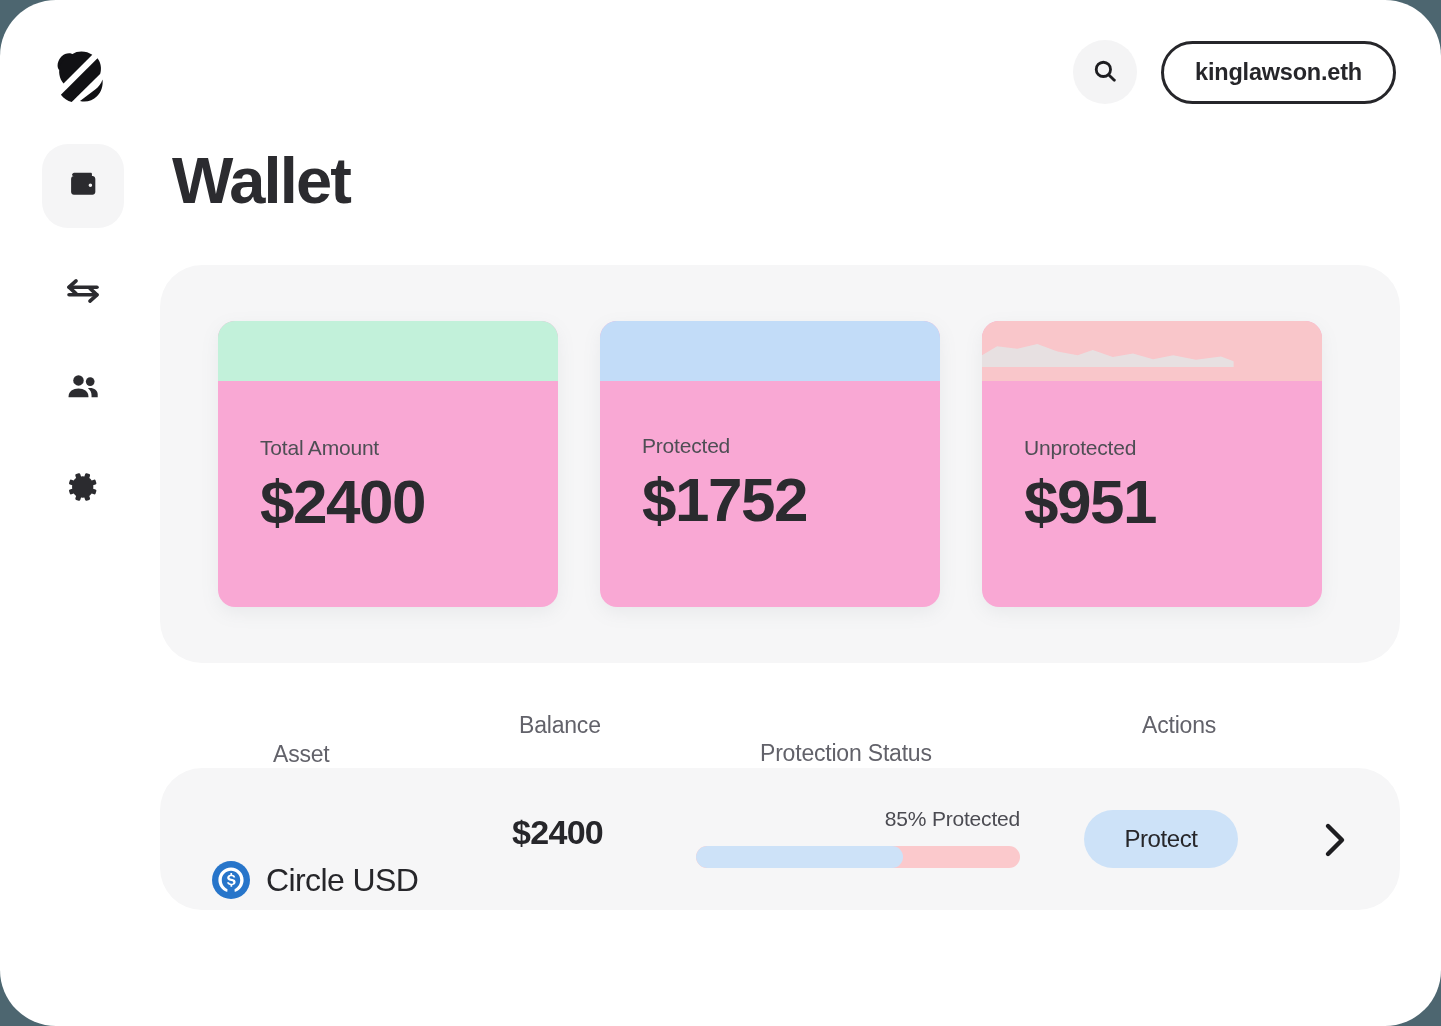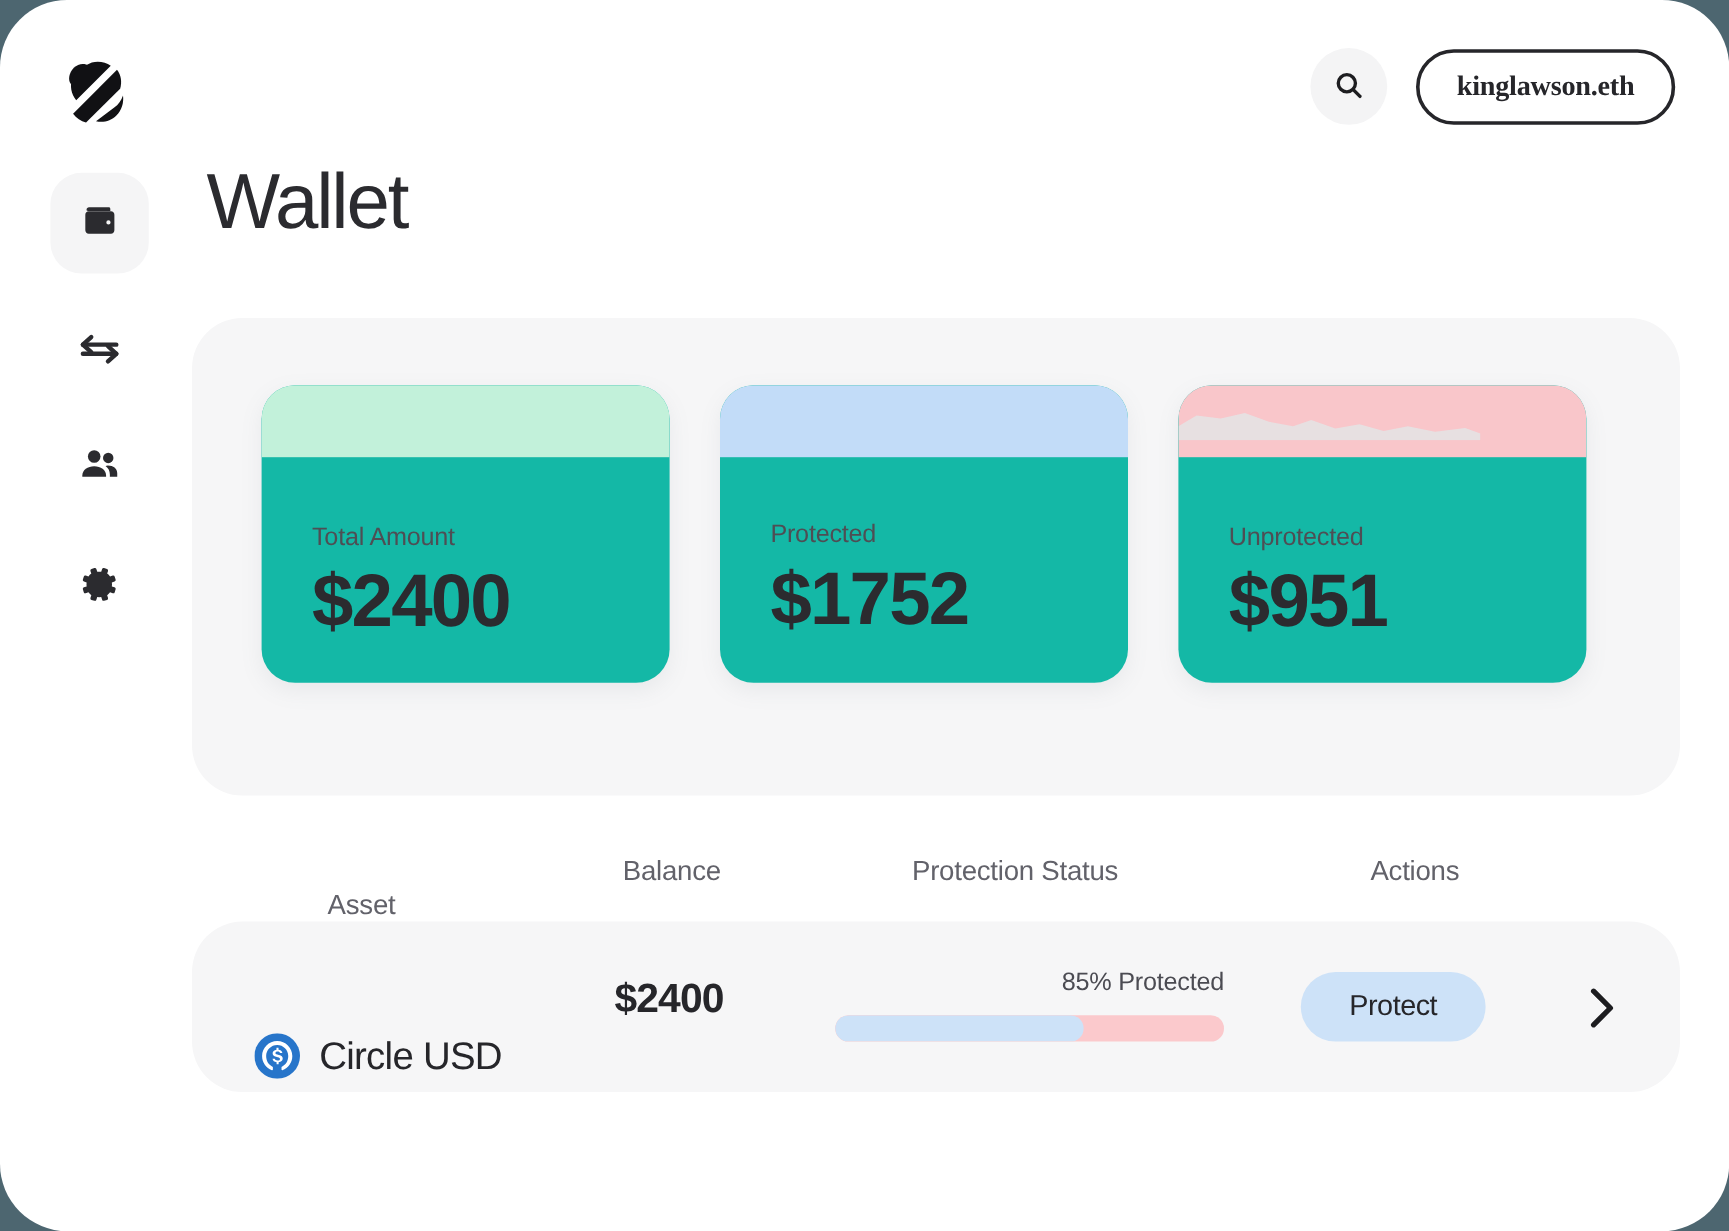--- a/index.html
+++ b/index.html
@@ -61,21 +61,20 @@
   .account-pill {
     height: 63px;
     border: 3.5px solid #26262a;
     border-radius: 36px;
     display: flex;
     align-items: center;
     justify-content: center;
     padding: 0 31px;
     background: #ffffff;
     cursor: pointer;
-    font-family: Liberation Serif, serif;
   }
   .account-pill span {
     font-size: 23.5px;
     font-weight: bold;
     color: #26262a;
     letter-spacing: -0.2px;
     white-space: nowrap;
   }
 
   
@@ -104,23 +103,23 @@
   .nav-item.active { background: #f5f5f6; }
 
   .nav-gap-1 { height: 23px; }
   .nav-gap-2 { height: 12px; }
   .nav-gap-3 { height: 16px; }
 
   
   .page-title {
     position: absolute;
     left: 172px;
-    top: 135px;
+    top: 148px;
     font-size: 65px;
-    font-weight: normal;
+    font-weight: bold;
     color: #2b2b2f;
     letter-spacing: -1.8px;
     line-height: 1;
   }
 
   
   .summary-panel {
     position: absolute;
     left: 160px;
     top: 265px;
@@ -133,23 +132,23 @@
   .cards-row {
     position: absolute;
     left: 58px;
     top: 56px;
     display: flex;
     gap: 42px;
   }
 
   .stat-card {
     width: 340px;
-    height: 248px;
-    border-radius: 28px;
-    background: #14b8a6;
+    height: 286px;
+    border-radius: 17px;
+    background: #f9a8d4;
     overflow: hidden;
     box-shadow: 0 6px 18px rgba(120,125,135,0.10);
     position: relative;
     cursor: pointer;
   }
   .stat-card .band {
     height: 60px;
     width: 100%;
   }
   .stat-card .card-body {
@@ -202,21 +201,21 @@
   .table-header .th {
     position: absolute;
     font-size: 23px;
     color: #62626a;
     letter-spacing: -0.2px;
     white-space: nowrap;
     top: 0;
   }
   .th-asset  { left: 113px; margin-top: 29px; }
   .th-balance{ left: 359px; }
-  .th-status { left: 600px; }
+  .th-status { left: 600px; margin-top: 28px; }
   .th-actions{ left: 982px; }
 
   .asset-row {
     position: absolute;
     left: 160px;
     top: 768px;
     width: 1240px;
     height: 142px;
     background: #f6f6f7;
     border-radius: 42px;

